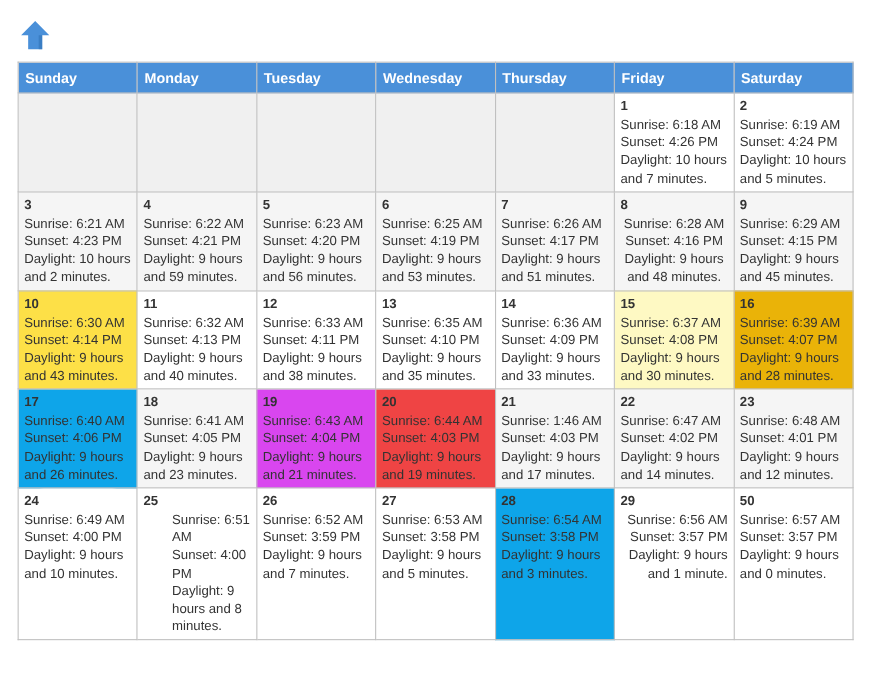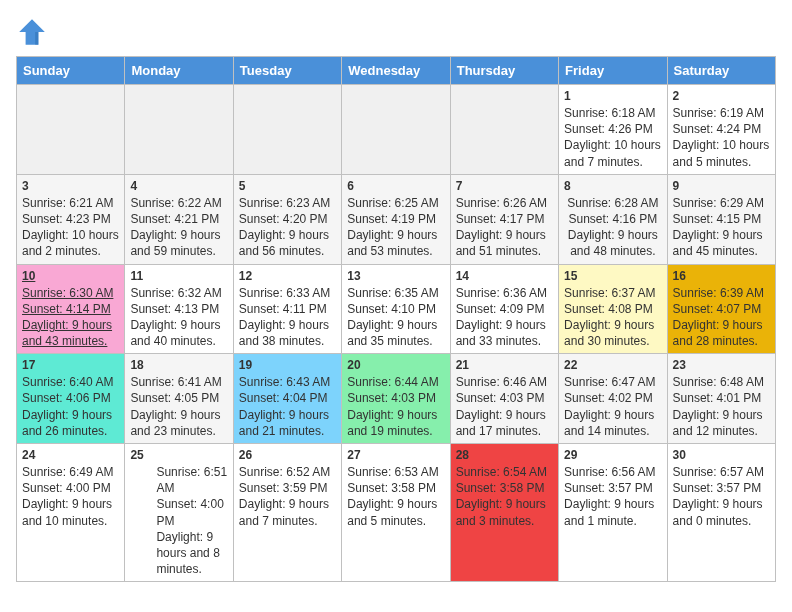--- a/index.html
+++ b/index.html
@@ -188,21 +188,21 @@
 Daylight: 9 hours and 48 minutes.</div>
         </td>
         <td style="background: rgb(245, 245, 245);">
           <div class="day-num">9</div>
           <div class="day-info" style="white-space: pre-line;">Sunrise: 6:29 AM
 Sunset: 4:15 PM
 Daylight: 9 hours and 45 minutes.</div>
         </td>
       </tr>
       <tr>
-        <td style="background: #f9a8d4; text-decoration: underline;">
+        <td style="background: #fde047;">
           <div class="day-num">10</div>
           <div class="day-info" style="white-space: pre-line;">Sunrise: 6:30 AM
 Sunset: 4:14 PM
 Daylight: 9 hours and 43 minutes.</div>
         </td>
         <td style="background: rgb(255, 255, 255); margin-top: 18px;">
           <div class="day-num">11</div>
           <div class="day-info" style="white-space: pre-line;">Sunrise: 6:32 AM
 Sunset: 4:13 PM
 Daylight: 9 hours and 40 minutes.</div>
@@ -232,47 +232,47 @@
 Daylight: 9 hours and 30 minutes.</div>
         </td>
         <td style="background: #eab308;">
           <div class="day-num">16</div>
           <div class="day-info" style="white-space: pre-line;">Sunrise: 6:39 AM
 Sunset: 4:07 PM
 Daylight: 9 hours and 28 minutes.</div>
         </td>
       </tr>
       <tr>
-        <td style="background: #5eead4;">
+        <td style="background: #0ea5e9;">
           <div class="day-num">17</div>
           <div class="day-info" style="white-space: pre-line;">Sunrise: 6:40 AM
 Sunset: 4:06 PM
 Daylight: 9 hours and 26 minutes.</div>
         </td>
         <td style="background: rgb(245, 245, 245);">
           <div class="day-num">18</div>
           <div class="day-info" style="white-space: pre-line;">Sunrise: 6:41 AM
 Sunset: 4:05 PM
 Daylight: 9 hours and 23 minutes.</div>
         </td>
-        <td style="background: #7dd3fc;">
+        <td style="background: #d946ef;">
           <div class="day-num">19</div>
           <div class="day-info" style="white-space: pre-line;">Sunrise: 6:43 AM
 Sunset: 4:04 PM
 Daylight: 9 hours and 21 minutes.</div>
         </td>
-        <td style="background: #86efac;">
+        <td style="background: #ef4444;">
           <div class="day-num">20</div>
           <div class="day-info" style="white-space: pre-line;">Sunrise: 6:44 AM
 Sunset: 4:03 PM
 Daylight: 9 hours and 19 minutes.</div>
         </td>
         <td style="background: rgb(245, 245, 245);">
           <div class="day-num">21</div>
-          <div class="day-info" style="white-space: pre-line;">Sunrise: 6:46 AM
+          <div class="day-info" style="white-space: pre-line;">Sunrise: 1:46 AM
 Sunset: 4:03 PM
 Daylight: 9 hours and 17 minutes.</div>
         </td>
         <td style="background: rgb(245, 245, 245);">
           <div class="day-num">22</div>
           <div class="day-info" style="white-space: pre-line;">Sunrise: 6:47 AM
 Sunset: 4:02 PM
 Daylight: 9 hours and 14 minutes.</div>
         </td>
         <td style="background: rgb(245, 245, 245);">
@@ -300,33 +300,33 @@
           <div class="day-info" style="white-space: pre-line;">Sunrise: 6:52 AM
 Sunset: 3:59 PM
 Daylight: 9 hours and 7 minutes.</div>
         </td>
         <td style="background: rgb(255, 255, 255);">
           <div class="day-num">27</div>
           <div class="day-info" style="white-space: pre-line;">Sunrise: 6:53 AM
 Sunset: 3:58 PM
 Daylight: 9 hours and 5 minutes.</div>
         </td>
-        <td style="background: #ef4444;">
+        <td style="background: #0ea5e9;">
           <div class="day-num">28</div>
           <div class="day-info" style="white-space: pre-line;">Sunrise: 6:54 AM
 Sunset: 3:58 PM
 Daylight: 9 hours and 3 minutes.</div>
         </td>
         <td style="background: rgb(255, 255, 255);">
           <div class="day-num">29</div>
-          <div class="day-info" style="white-space: pre-line;">Sunrise: 6:56 AM
+          <div class="day-info" style="white-space: pre-line; text-align: right;">Sunrise: 6:56 AM
 Sunset: 3:57 PM
 Daylight: 9 hours and 1 minute.</div>
         </td>
         <td style="background: rgb(255, 255, 255);">
-          <div class="day-num">30</div>
+          <div class="day-num">50</div>
           <div class="day-info" style="white-space: pre-line;">Sunrise: 6:57 AM
 Sunset: 3:57 PM
 Daylight: 9 hours and 0 minutes.</div>
         </td>
       </tr>
     </tbody>
 </table>
 
 </body></html>

